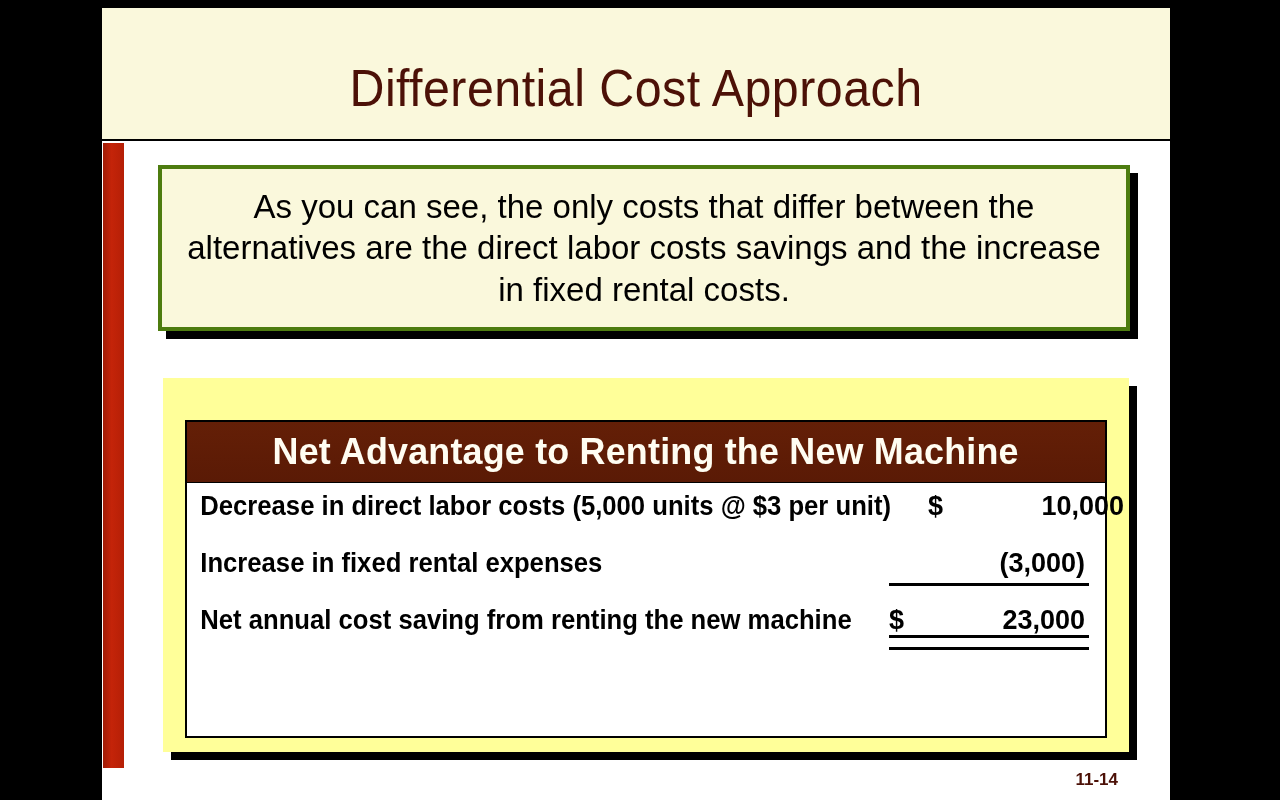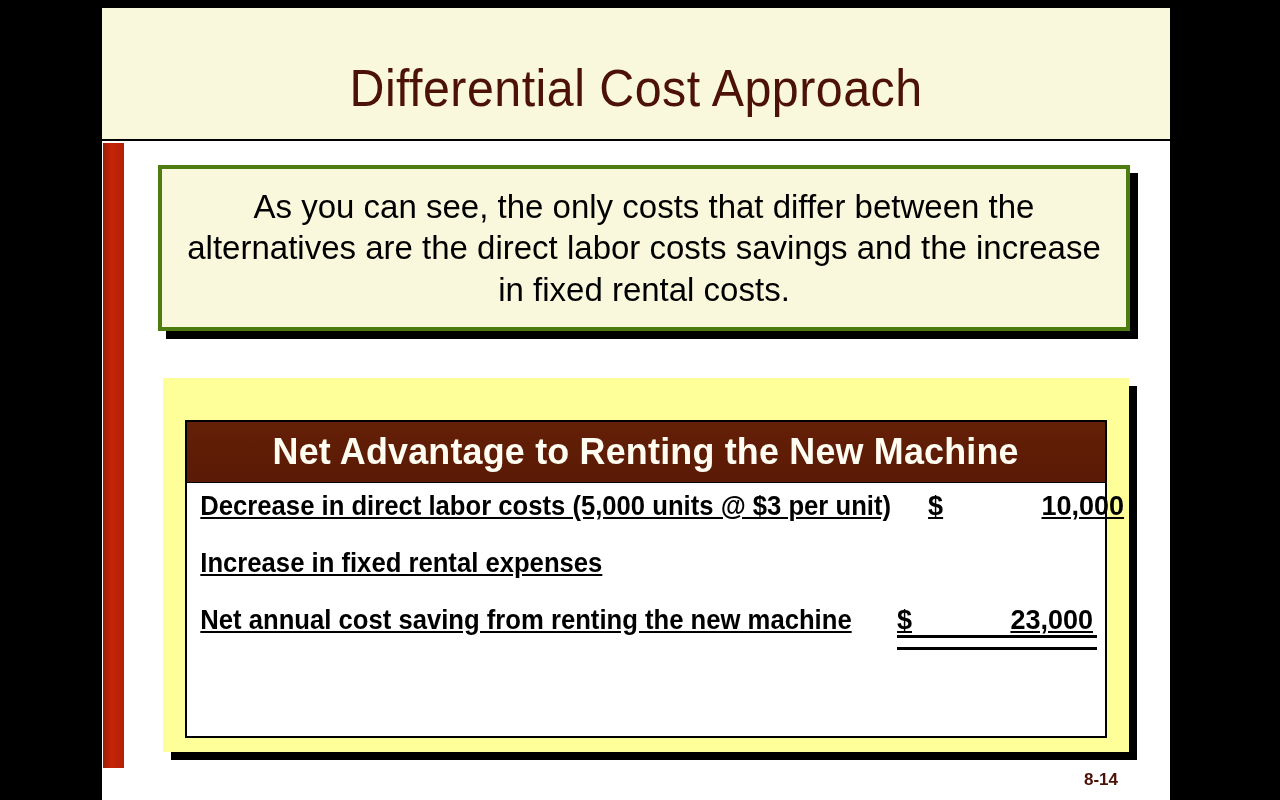--- a/index.html
+++ b/index.html
@@ -146,22 +146,21 @@
     font-size: 37px;
     font-weight: bold;
     color: #fffdf2;
     white-space: nowrap;
     letter-spacing: 0.2px;
     transform: scaleX(0.97);
   }
 
   
   #table-body {
-    padding: 8px 8px 0 0;
-    text-decoration: underline;
+    padding: 8px 16px 0 0;
   }
   .trow {
     display: flex;
     align-items: baseline;
     height: 57px;
     font-family: "Liberation Sans Narrow", "Liberation Sans", sans-serif;
     font-size: 27px;
     font-weight: bold;
     color: #000000;
     white-space: nowrap;
@@ -250,29 +249,33 @@
         <div id="table-body">
             <div class="trow">
               <div class="tlabel">Decrease in direct labor costs (5,000 units @ $3 per unit)</div>
               <div class="tnum">
                 <div class="tcur">$</div>
                 <div class="tval">10,000</div>
               </div>
             </div>
             <div class="trow rule-single">
               <div class="tlabel">Increase in fixed rental expenses</div>
+              <div class="tnum">
+                <div class="tcur"></div>
+                <div class="tval">(3,000)</div>
+              </div>
             </div>
             <div class="trow rule-double-thick">
               <div class="tlabel">Net annual cost saving from renting the new machine</div>
               <div class="tnum">
                 <div class="tcur">$</div>
                 <div class="tval">23,000</div>
               </div>
             </div>
           </div>
 
       </div>
     </div>
 
-    <div id="page-number">8-14</div>
+    <div id="page-number">11-14</div>
 
   </div>
 </div>
 
 </body></html>

